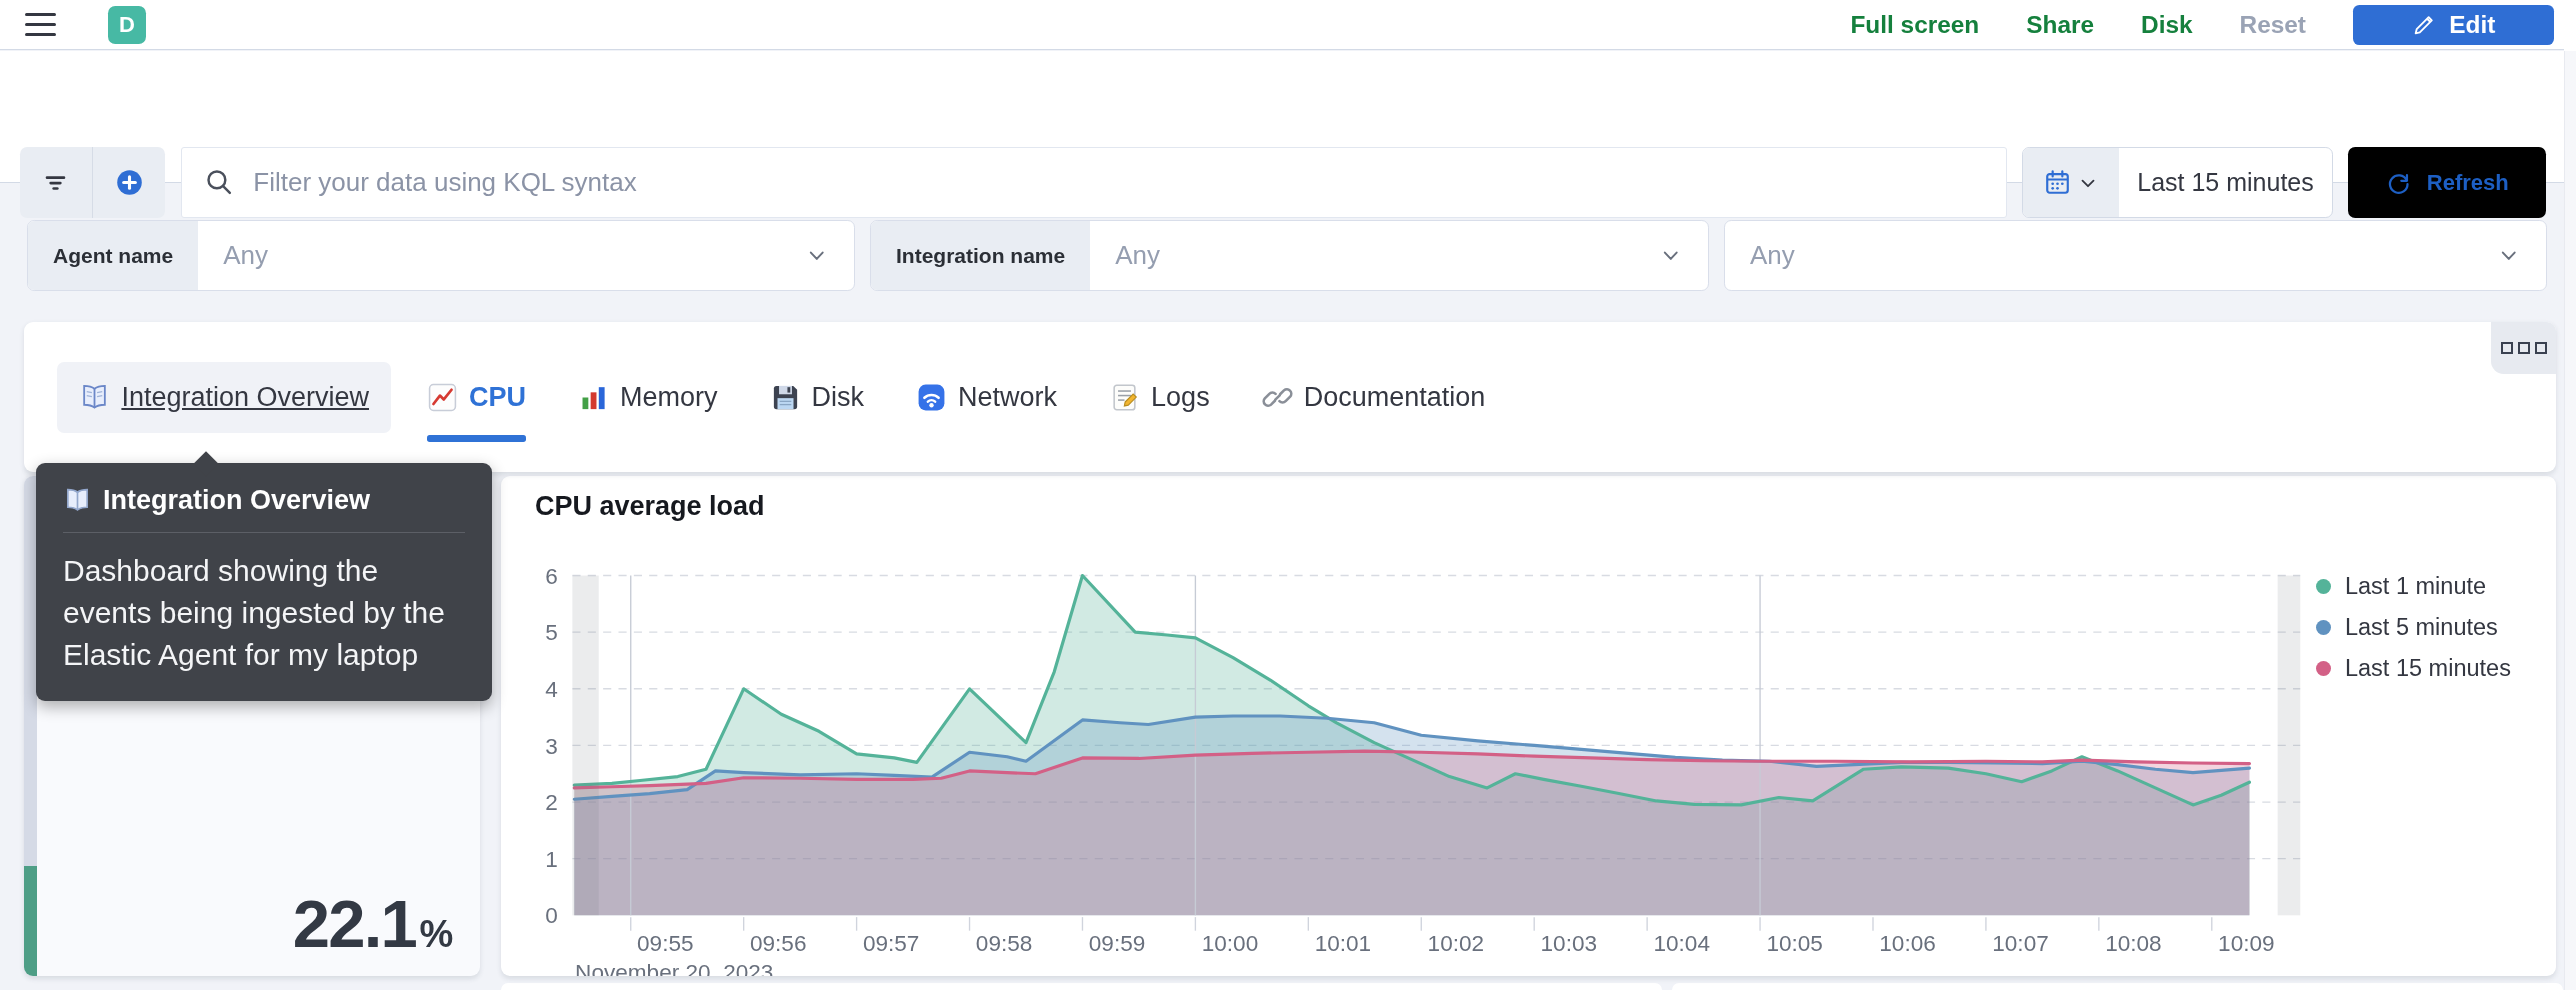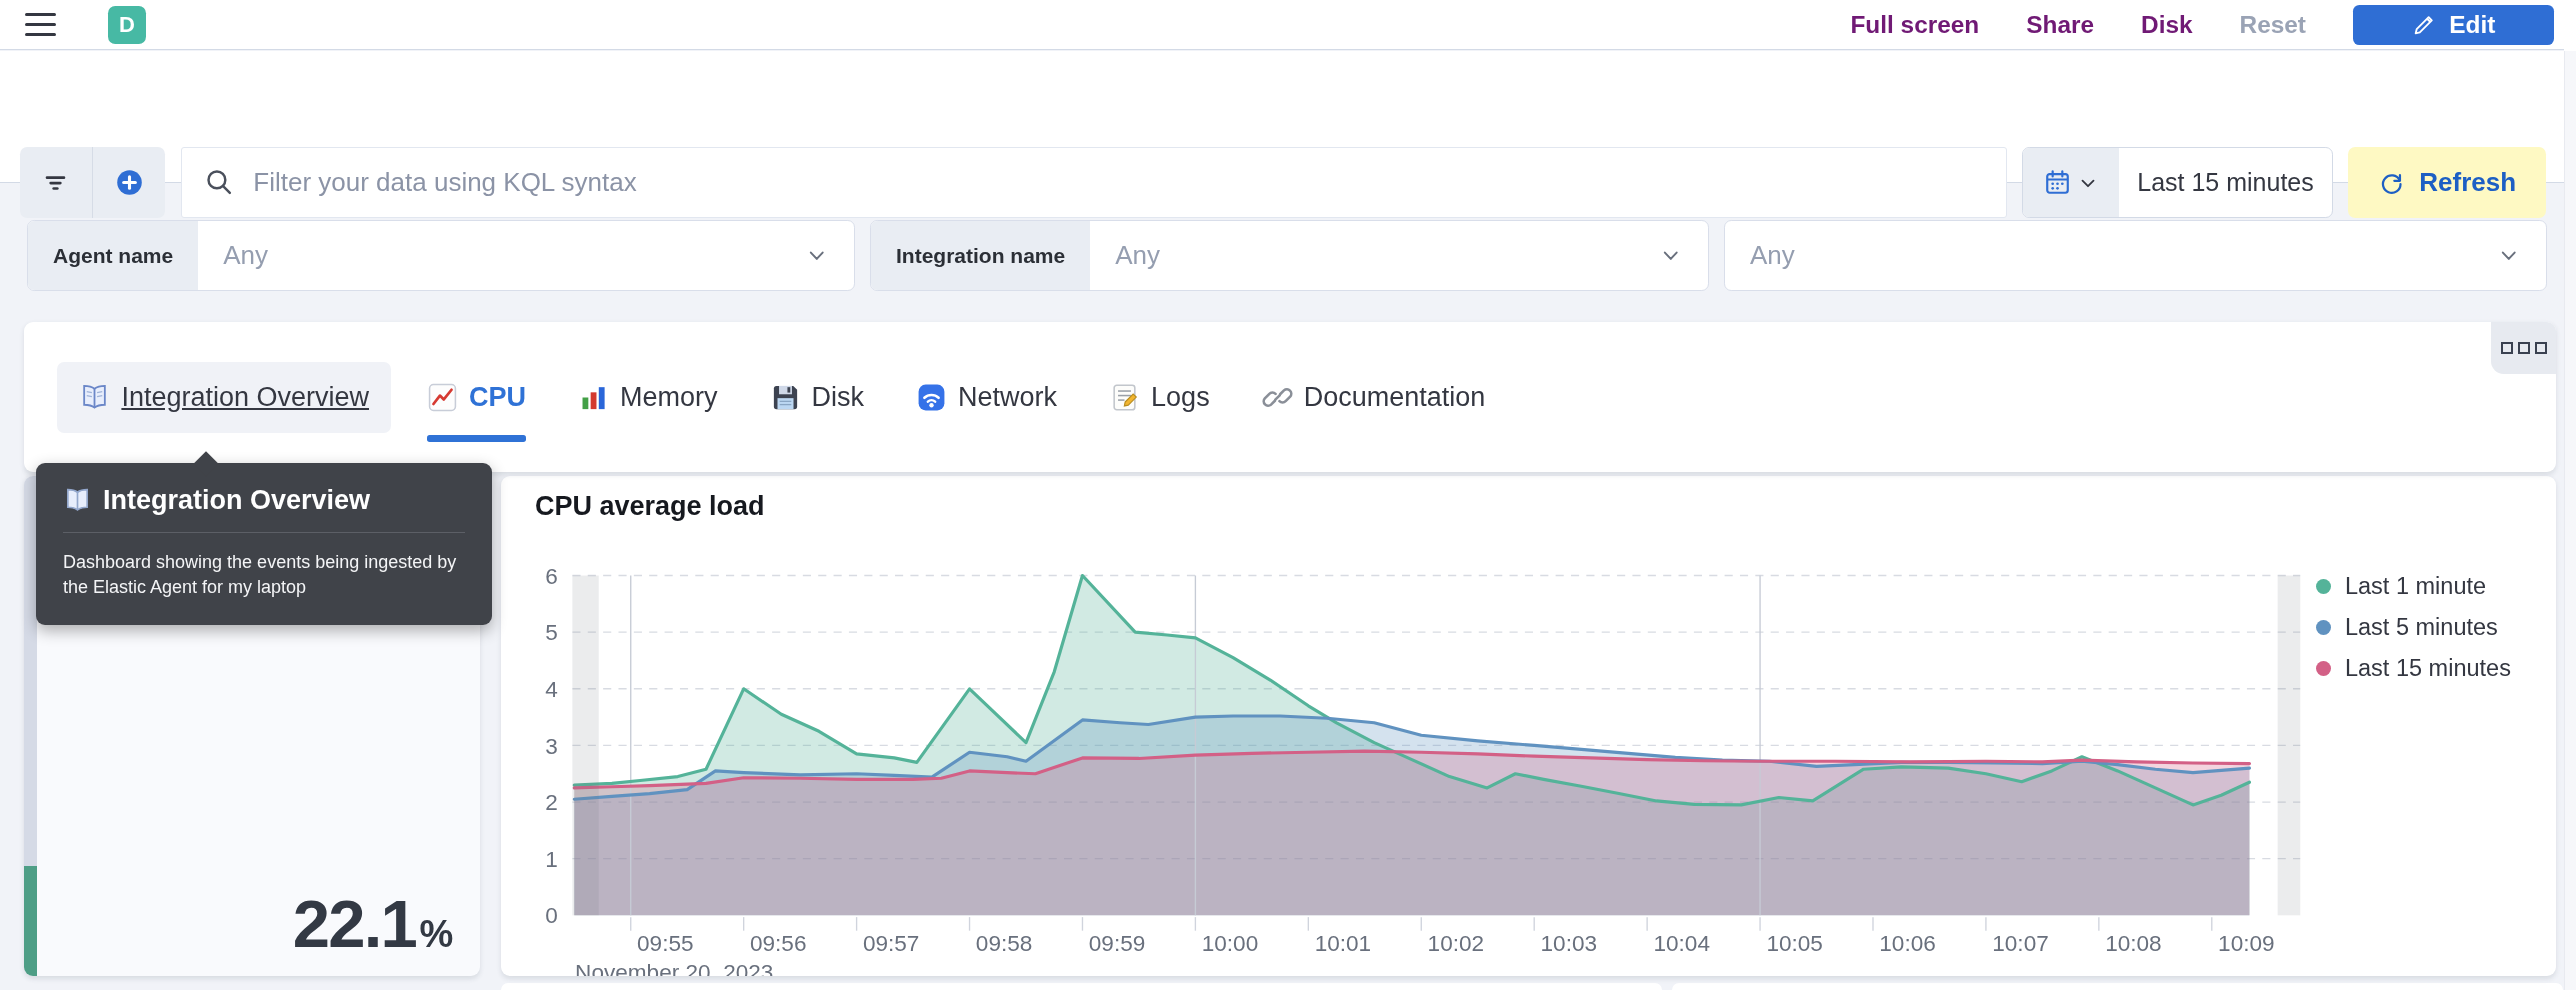--- a/index.html
+++ b/index.html
@@ -31,21 +31,21 @@
     clip-path:polygon(0 0, calc(100% - 14.5px) 0, 100% 50%, calc(100% - 14.5px) 100%, 0 100%);
     border-radius:7.2px 0 0 7.2px; cursor:pointer;
   }
   .crumb.last {
     background:#d2d5dd; color:#2b2f36; padding:0 23.5px 0 31px; margin-left:-11px;
     clip-path:polygon(0 0, 100% 0, 100% 100%, 0 100%, 14.5px 50%);
     border-radius:0 7.2px 7.2px 0; font-weight:600;
   }
   .crumb-caret { margin-left:14.5px; cursor:pointer; }
   .header-actions { margin-left:auto; display:flex; align-items:center; gap:47px; padding-right:22px; }
-  .hlink { font-size:24.4px; font-weight:600; color:#701a75; cursor:pointer; white-space:nowrap; }
+  .hlink { font-size:24.4px; font-weight:600; color:#15803d; cursor:pointer; white-space:nowrap; }
   .hlink.disabled { color:#9aa3b5; cursor:default; }
   .edit-btn {
     width:201px; height:40px; border-radius:6.3px; background:#2f6ed4; color:#fff;
     font-size:24.4px; font-weight:600; display:flex; align-items:center; justify-content:center; gap:12.7px;
     border:none; cursor:pointer;
   }
 
   
   .filter-row {
     position:absolute; left:0; top:51px; width:2576px; height:132px;
@@ -71,22 +71,22 @@
     position:absolute; left:2022px; top:96px; width:311px; height:71px;
     background:#fff; border:1.8px solid #d3dae6; border-radius:7.2px;
     display:flex; align-items:stretch; overflow:hidden; cursor:pointer;
   }
   .date-picker .cal-seg {
     width:96px; background:#e9edf3; display:flex; align-items:center; justify-content:center; gap:5.4px;
   }
   .date-picker .range-text { flex:1; display:flex; align-items:center; justify-content:center; font-size:25px; color:#343741; }
   .refresh-btn {
     position:absolute; left:2348px; top:96px; width:198px; height:71px;
-    background:#fef9c3; border:none; border-radius:7.2px; color:#1d5fc4;
-    font-size:26px; font-weight:600; display:flex; align-items:center; justify-content:center; gap:14.5px; cursor:pointer;
+    background:#000000; border:none; border-radius:7.2px; color:#1d5fc4;
+    font-size:22px; font-weight:600; display:flex; align-items:center; justify-content:center; gap:14.5px; cursor:pointer;
   }
 
   
   .control-pill {
     position:absolute; top:220px; height:71px; background:#fff;
     border:1.8px solid #d9deea; border-radius:7.2px; display:flex; align-items:center; overflow:hidden; cursor:pointer;
   }
   .control-pill .pill-label {
     background:#e9edf3; height:100%; display:flex; align-items:center;
     padding:0 25px; font-size:21px; font-weight:700; color:#2b2f36; white-space:nowrap;
@@ -143,21 +143,21 @@
     position:absolute; left:36px; top:463px; width:456px;
     background:#404349; color:#fff; border-radius:9px; padding:22px 27px 25px 27px;
     box-shadow:0 5.4px 14.5px rgba(0,0,0,.3); z-index:40;
   }
   .tooltip::before {
     content:""; position:absolute; top:-8.1px; left:161px; width:18px; height:18px;
     background:#404349; transform:rotate(45deg);
   }
   .tooltip-title { display:flex; align-items:center; gap:11px; font-size:27px; font-weight:700; }
   .tooltip-divider { border-top:1.8px solid #5c5f66; margin:16.3px 0 16.3px 0; }
-  .tooltip-body { font-size:18px; line-height:1.4; color:#f4f5f7; }
+  .tooltip-body { font-size:30px; line-height:1.4; color:#f4f5f7; }
 
   
   .bottom-sliver { position:absolute; top:983px; height:7.2px; background:#fff; border-radius:7.2px 7.2px 0 0; }
 
   
   .gutter-top { position:absolute; right:0; top:0; width:11.8px; height:51px; background:#fff; z-index:50; }
   .gutter { position:absolute; right:0; top:51px; width:11.8px; height:940px; background:#f6f7fa; border-left:0.9px solid #e8eaf0; z-index:50; }
 </style>
 </head>
 <body>

